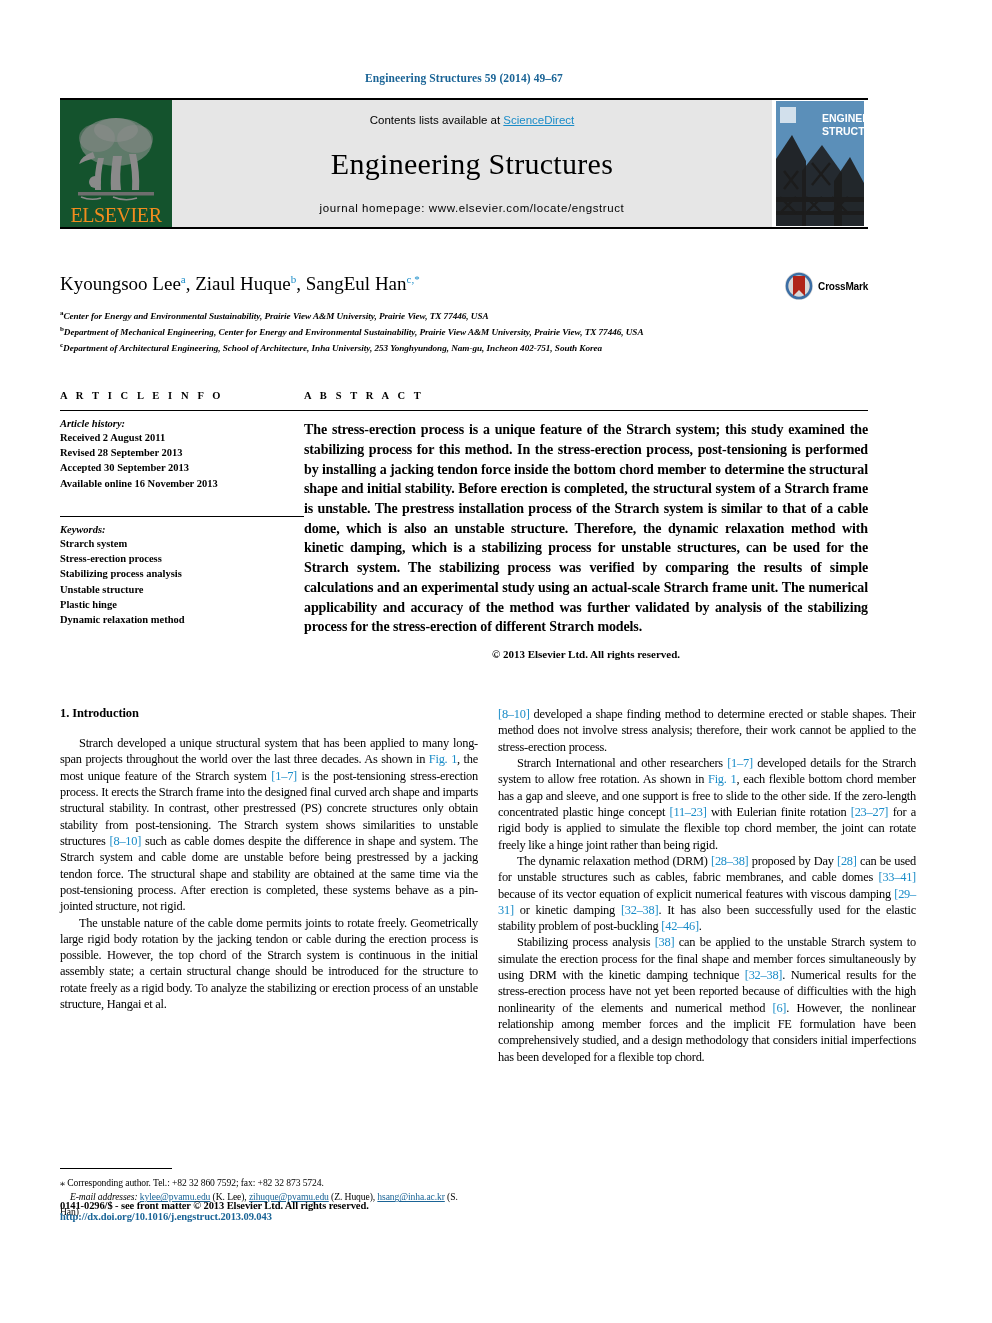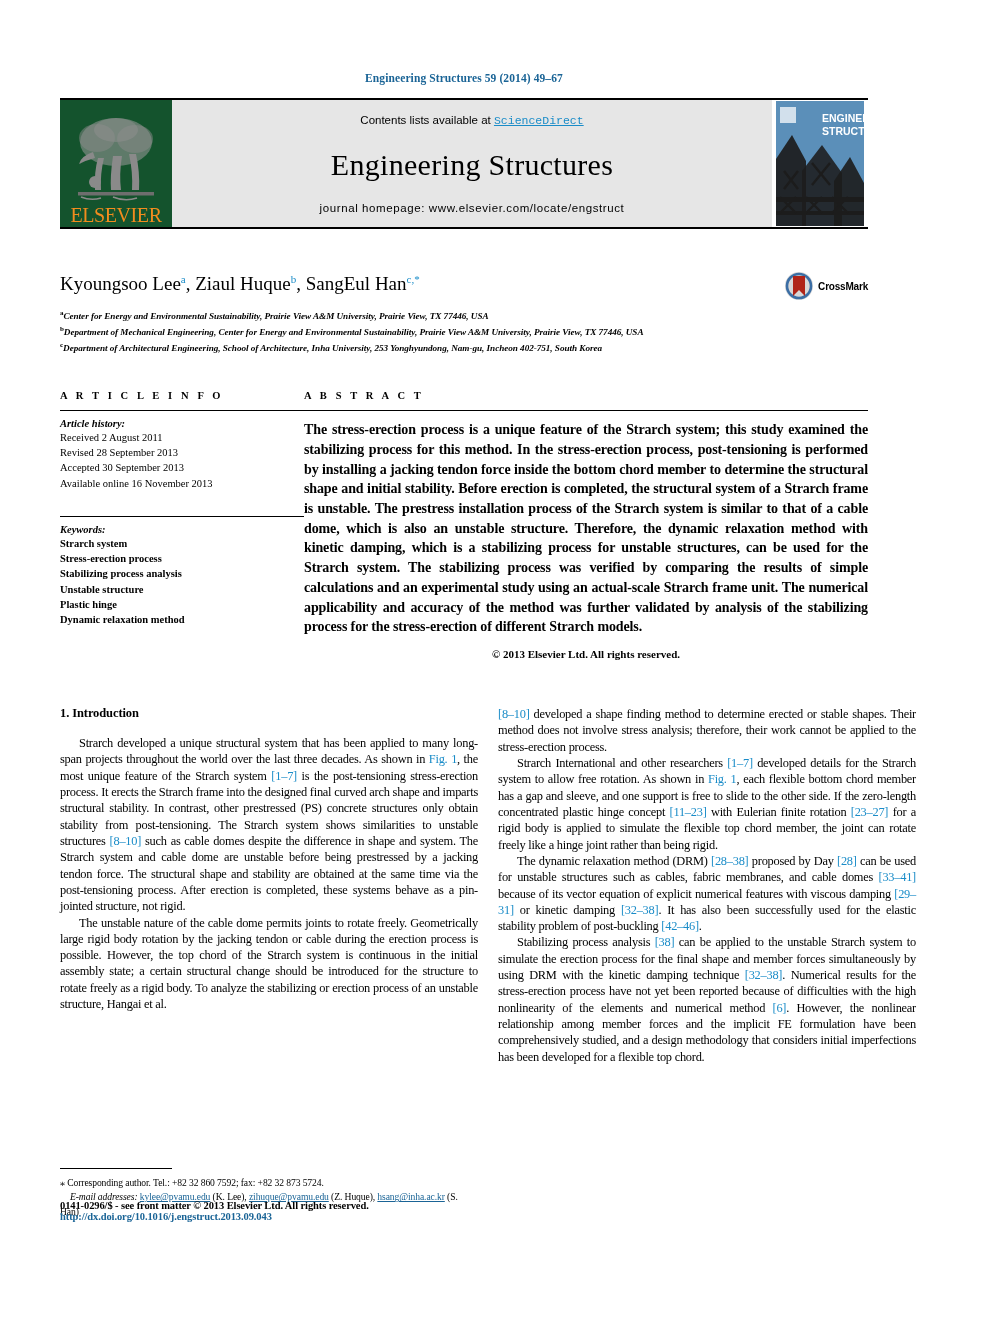--- a/index.html
+++ b/index.html
@@ -57,21 +57,21 @@
   .mast-center {
     flex: 1 1 auto;
     background: #e6e6e6;
     display: flex;
     flex-direction: column;
     align-items: center;
     justify-content: space-between;
     padding: 14px 0 13px 0;
   }
   .contents-line { font-family: "Liberation Sans", sans-serif; font-size: 11.5px; }
-  .contents-line .sd { color: #1a8cc8; font-family: Liberation Mono, monospace; }
+  .contents-line .sd { color: #1a8cc8; }
   .journal-name {
     font-family: "Liberation Serif", serif;
     font-size: 30px;
     letter-spacing: .3px;
   }
   .homepage-line {
     font-family: "Liberation Sans", sans-serif;
     font-size: 11.5px;
     letter-spacing: .6px;
   }
@@ -138,21 +138,21 @@
   .sec-head {
     font-family: "Liberation Serif", serif;
     font-size: 10.5px;
     font-weight: bold;
     letter-spacing: 3.1px;
     margin-bottom: 9px;
   }
   .rule { border-top: 1.6px solid #000; }
   .hist-block { padding-top: 7px; }
   .hist-title { font-size: 10.5px; font-style: italic; font-weight: bold; margin-bottom: 1px; }
-  .hist-line { font-size: 10.5px; font-weight: normal; line-height: 1.45; }
+  .hist-line { font-size: 10.5px; font-weight: bold; line-height: 1.45; }
   .kw-block { margin-top: 18px; padding-top: 7px; }
   .kw-title { font-size: 10.5px; font-style: italic; font-weight: bold; margin-bottom: 1px; }
   .kw-line { font-size: 10.5px; font-weight: bold; line-height: 1.45; }
 
   .abstract-body {
     padding-top: 9px;
     font-size: 14px;
     font-weight: bold;
     line-height: 1.41;
     text-align: justify;

